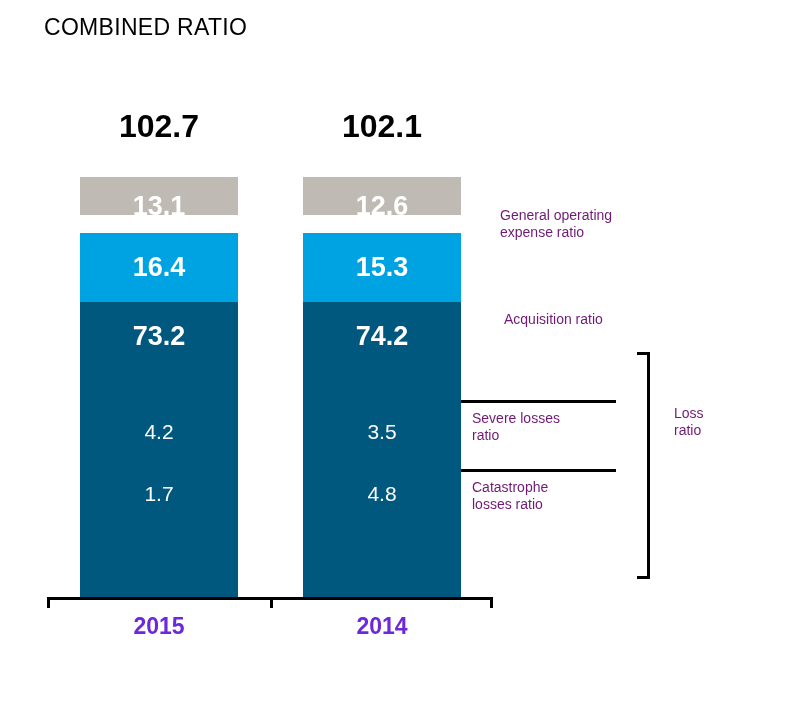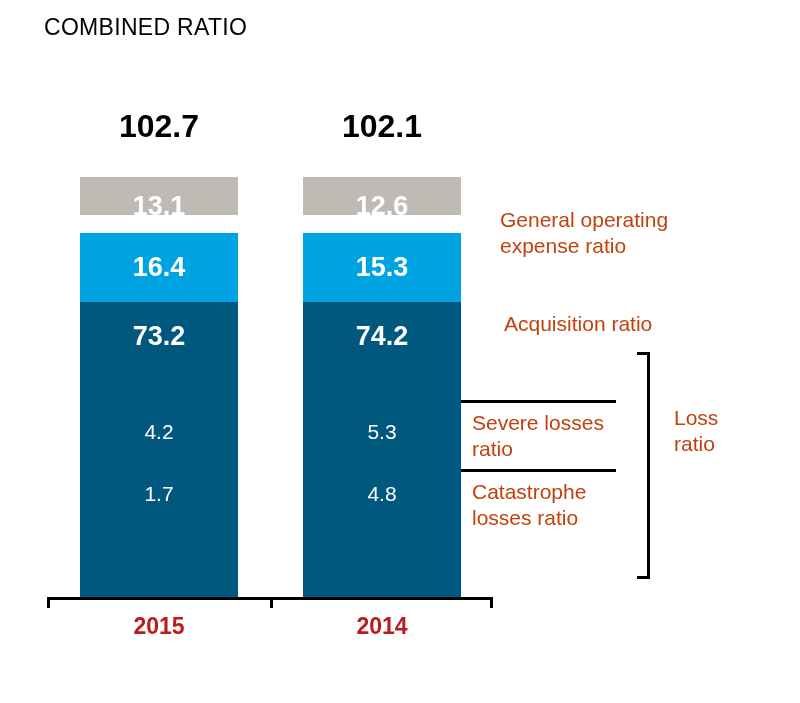--- a/index.html
+++ b/index.html
@@ -111,41 +111,41 @@
   #tick-mid    { left: 254px; }
   #tick-right  { left: 474px; }
 
   .axis-year {
     position: absolute;
     top: 613px;
     width: 158px;
     text-align: center;
     font-size: 23px;
     font-weight: bold;
-    color: #b91c1c;
+    color: #6d28d9;
   }
   #year-2015 { left: 64px; }
   #year-2014 { left: 287px; }
 
   
   .leader-line {
     position: absolute;
     left: 445px;
     width: 155px;
     height: 3px;
     background: #000000;
   }
   #leader-severe { top: 400px; }
   #leader-cat    { top: 469px; }
 
   .callout-label {
     position: absolute;
-    font-size: 21px;
+    font-size: 14px;
     font-weight: normal;
-    color: #c2410c;
+    color: #701a75;
     line-height: 1.22;
   }
   #label-gopex  { left: 484px; top: 207px; width: 210px; }
   #label-acq    { left: 488px; top: 311px; width: 210px; }
   #label-severe { left: 456px; top: 410px; width: 160px; }
   #label-cat    { left: 456px; top: 479px; width: 160px; }
   #label-loss   { left: 658px; top: 405px; width: 110px; }
 
   
   #loss-bracket {
@@ -194,21 +194,21 @@
     <div class="segment seg-gopex">
       <div class="seg-value top-val v-gopex">12.6</div>
     </div>
 
     <div class="segment seg-acq">
       <div class="seg-value top-val v-acq">15.3</div>
     </div>
 
     <div class="segment seg-loss">
       <div class="seg-value top-val v-loss">74.2</div>
-      <div class="seg-value sub-val v-severe">5.3</div>
+      <div class="seg-value sub-val v-severe">3.5</div>
       <div class="seg-value sub-val v-cat">4.8</div>
     </div>
 
   </div>
 
   <div id="axis-line"></div>
   <div class="axis-tick" id="tick-left"></div>
   <div class="axis-tick" id="tick-mid"></div>
   <div class="axis-tick" id="tick-right"></div>
 

